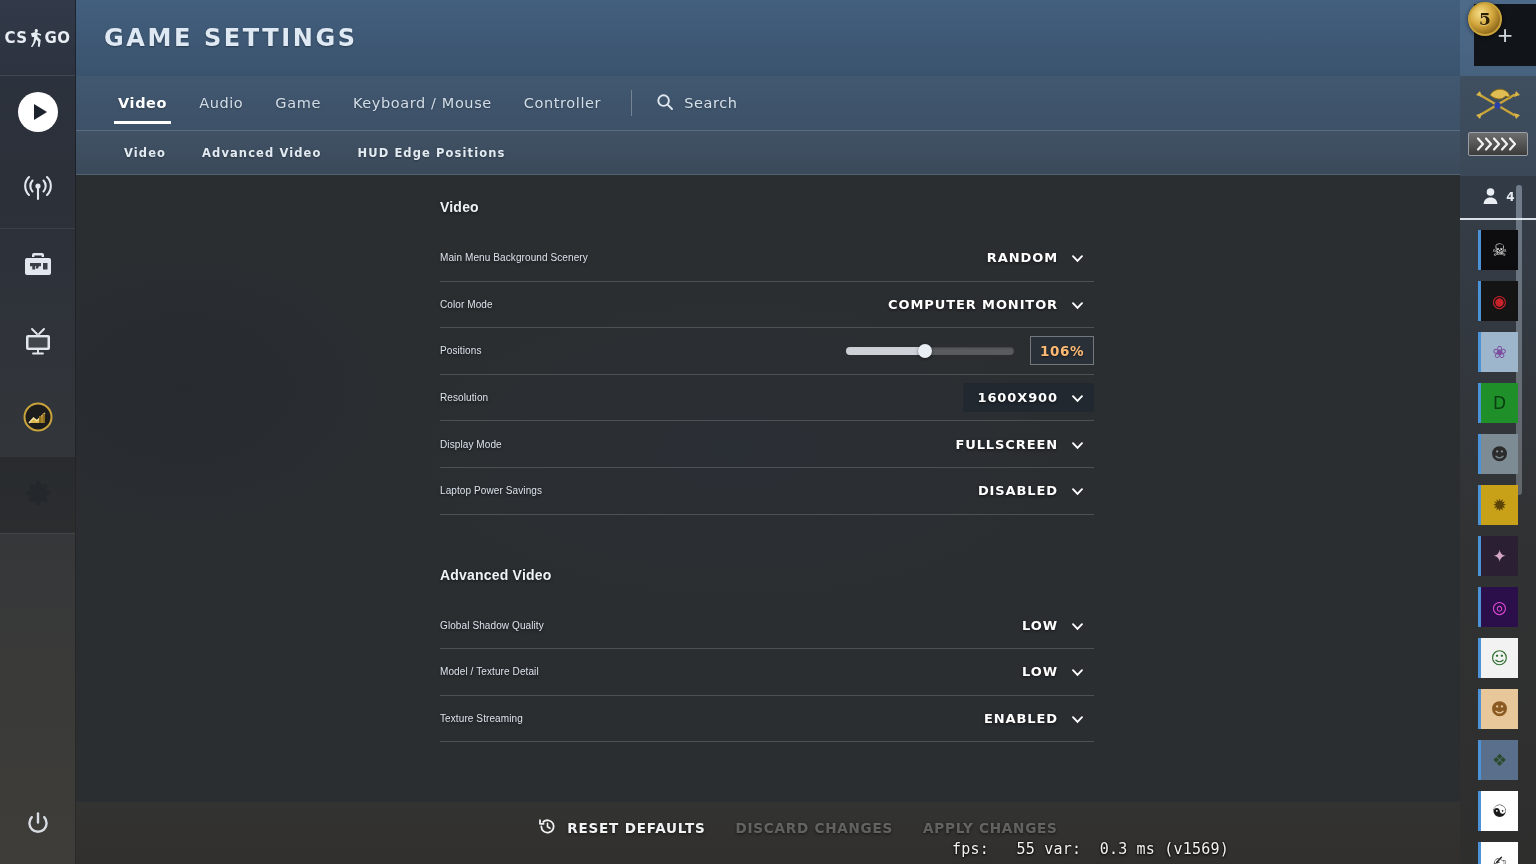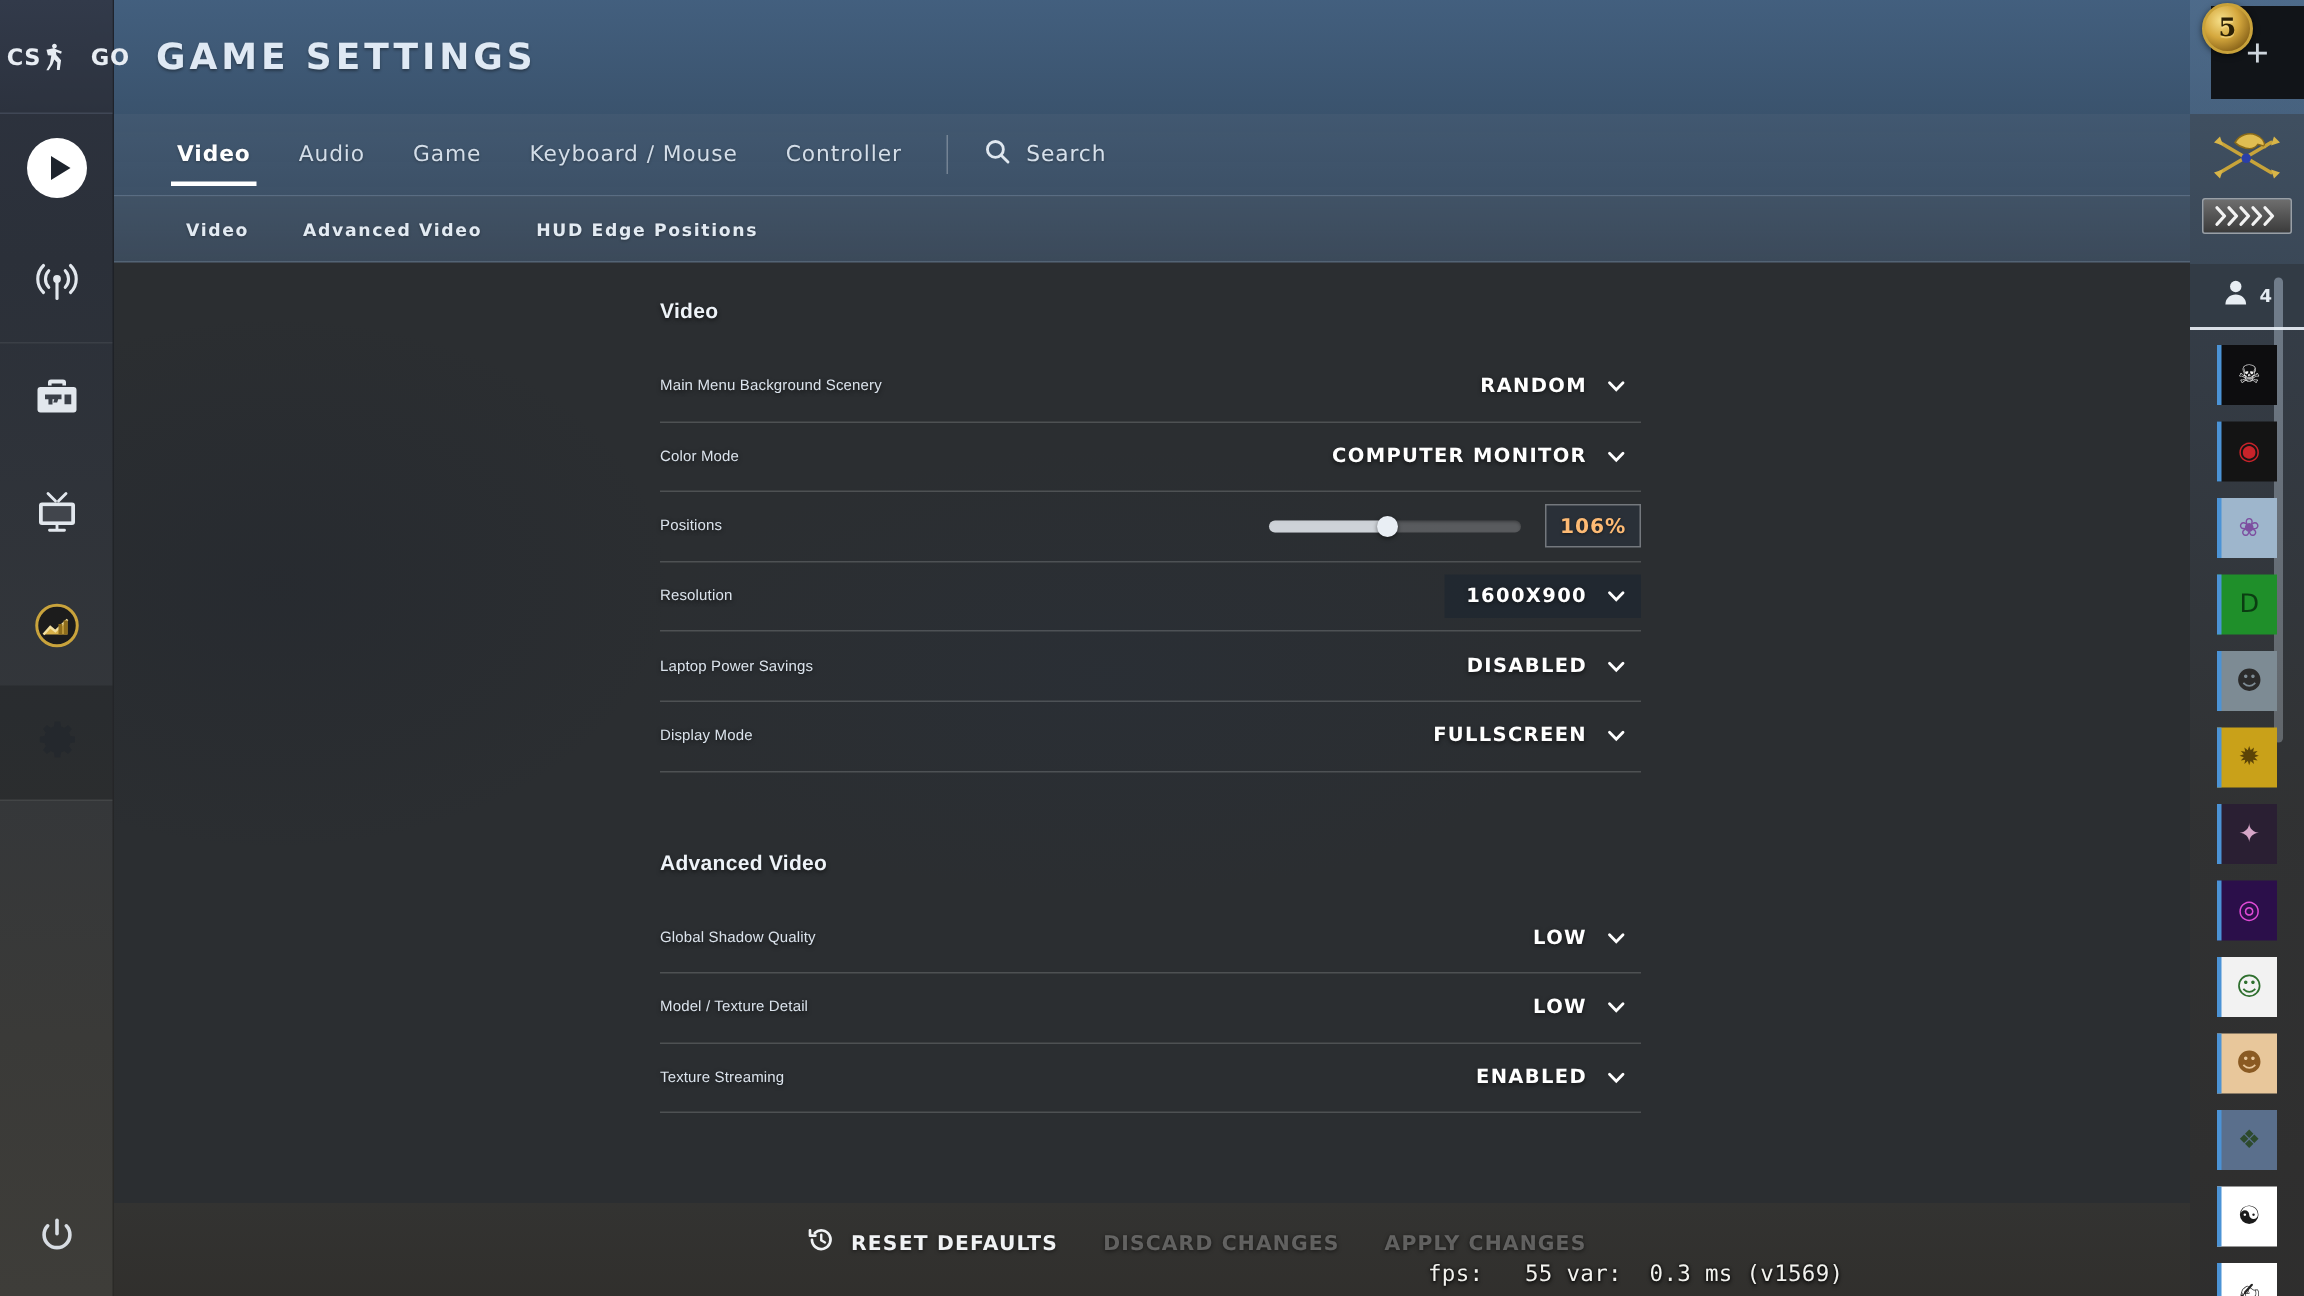--- a/index.html
+++ b/index.html
@@ -47,21 +47,21 @@
     z-index:20;
   }
   #sb-logo {
     height:76px; display:flex; align-items:center; justify-content:center;
     border-bottom:1px solid rgba(255,255,255,.07);
     background:linear-gradient(180deg,#323a4a,#2c323e);
   }
   .csgo-logo { display:flex; align-items:center; gap:0px; }
   .csgo-logo .txt {
     font-family:"DejaVu Sans", sans-serif;
-    font-weight:bold; font-size:15px; color:#e8edf3; letter-spacing:.5px;margin-left:16px;
+    font-weight:bold; font-size:15px; color:#e8edf3; letter-spacing:.5px;
   }
   .csgo-logo .fig { width:15px; height:22px; position:relative; margin:0 1px; }
   .csgo-logo .fig svg { position:absolute; left:0; top:0; }
 
   .sb-group { border-bottom:1px solid rgba(255,255,255,.07); }
   .sb-item {
     height:76px; display:flex; align-items:center; justify-content:center;
     cursor:pointer;
   }
   .sb-item.active { background:rgba(0,0,0,.18); }
@@ -479,35 +479,35 @@
         <span class="ctrl-value">1600X900</span>
         <span class="chev">
           <svg width="13" height="13" viewBox="0 0 13 13">
               <path d="M2 4.2l4.5 4.6L11 4.2" fill="none" stroke="#fff" stroke-width="1.9" stroke-linecap="round"></path>
             </svg>
         </span>
       </div>
     </div>
 
     <div class="row">
+      <div class="row-label">Display Mode</div>
+      <div class="row-ctrl">
+        <span class="ctrl-value">FULLSCREEN</span>
+        <span class="chev">
+          <svg width="13" height="13" viewBox="0 0 13 13">
+              <path d="M2 4.2l4.5 4.6L11 4.2" fill="none" stroke="#fff" stroke-width="1.9" stroke-linecap="round"></path>
+            </svg>
+        </span>
+      </div>
+    </div>
+
+    <div class="row">
       <div class="row-label">Laptop Power Savings</div>
       <div class="row-ctrl">
         <span class="ctrl-value">DISABLED</span>
-        <span class="chev">
-          <svg width="13" height="13" viewBox="0 0 13 13">
-              <path d="M2 4.2l4.5 4.6L11 4.2" fill="none" stroke="#fff" stroke-width="1.9" stroke-linecap="round"></path>
-            </svg>
-        </span>
-      </div>
-    </div>
-
-    <div class="row">
-      <div class="row-label">Display Mode</div>
-      <div class="row-ctrl">
-        <span class="ctrl-value">FULLSCREEN</span>
         <span class="chev">
           <svg width="13" height="13" viewBox="0 0 13 13">
               <path d="M2 4.2l4.5 4.6L11 4.2" fill="none" stroke="#fff" stroke-width="1.9" stroke-linecap="round"></path>
             </svg>
         </span>
       </div>
     </div>
 
     <div class="gap"></div>
 

